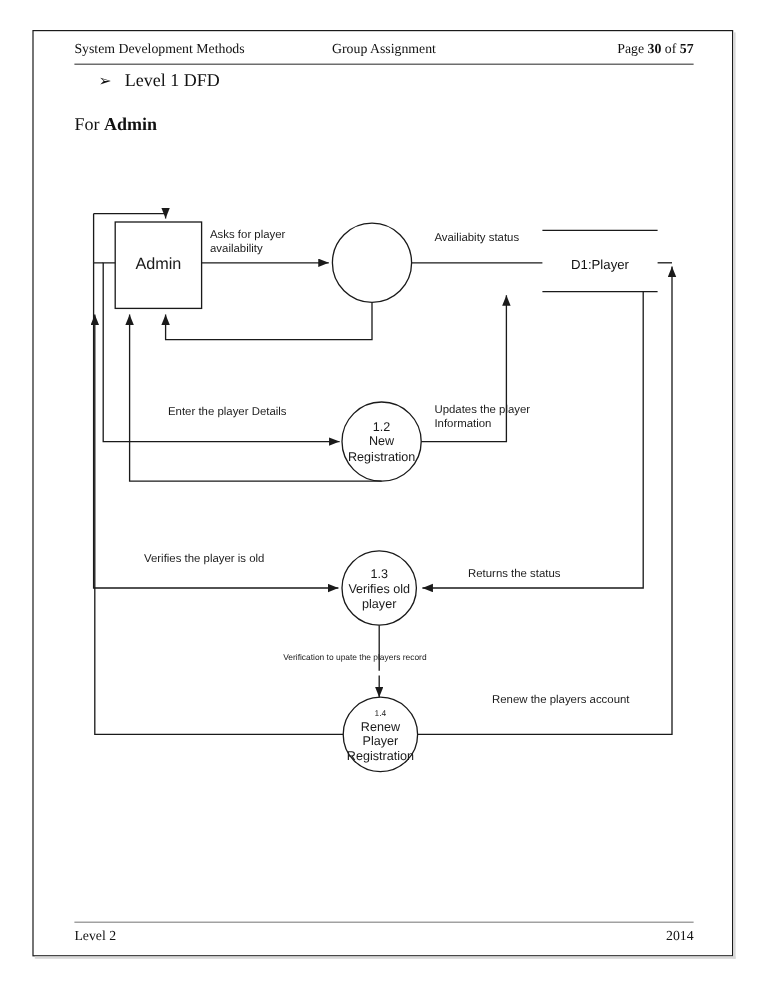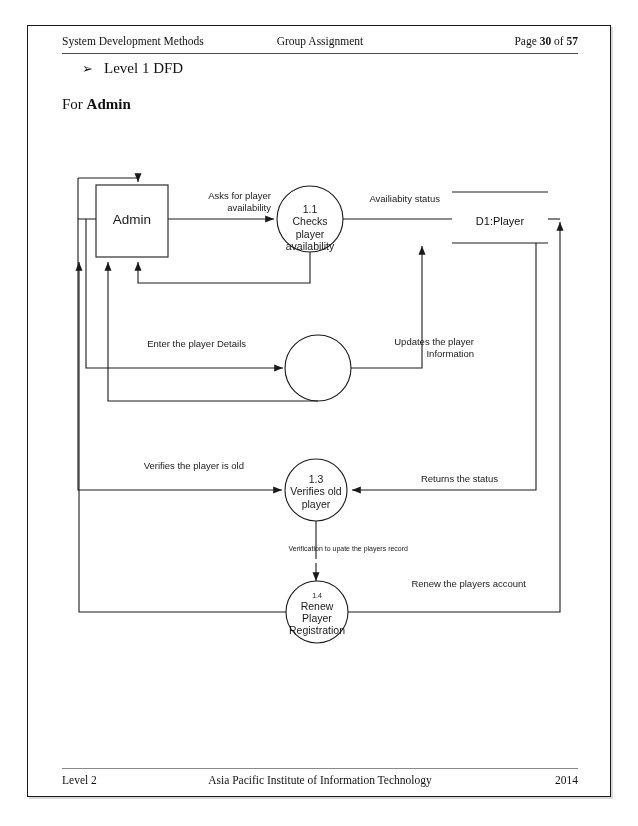--- a/index.html
+++ b/index.html
@@ -47,21 +47,21 @@
   .p11{left:277px;top:203px;width:66px;}
   .p12{left:285px;top:350px;width:66px;}
   .p13{left:285px;top:473px;width:62px;}
   .p14{left:285px;top:592px;width:64px;}
   .p14 .num{font-size:7px;display:block;line-height:1.1;}
 
   .ds-label{left:455px;top:215px;width:90px;font-size:11px;
     font-family:"Liberation Sans",sans-serif;text-align:center;position:absolute;}
 
   .flow{position:absolute;font-family:"Liberation Sans",sans-serif;
-    font-size:9.5px;color:#1a1a1a;text-align:right;line-height:1.25;}
+    font-size:9.5px;color:#1a1a1a;text-align:left;line-height:1.25;}
   .f-asks{left:175px;top:190px;width:96px;}
   .f-returns{left:160px;top:253px;width:122px;}
   .f-avail{left:362px;top:193px;width:78px;}
   .f-enter{left:140px;top:338px;width:106px;}
   .f-regconf{left:150px;top:377px;width:100px;}
   .f-updates{left:362px;top:336px;width:112px;}
   .f-verifies{left:120px;top:460px;width:124px;}
   .f-retstatus{left:390px;top:473px;width:108px;}
   .f-verif{left:236px;top:545px;width:172px;font-size:7px;}
   .f-renewal{left:110px;top:574px;width:108px;}
@@ -135,25 +135,25 @@
         <path d="M348,612 L560,612 L560,222" marker-end="url(#ah)"></path>
 
         <path d="M78,178 L138,178 L138,182" marker-end="url(#ah)"></path>
         <line x1="78" y1="178" x2="78" y2="219"></line>
 
       </g>
     </svg>
 
     <div class="node-label admin-label">Admin</div>
 
-    <div class="node-label proc p11">
-      <span>1.1</span><br>
-      <span>Checks player availability</span>
+
+    <div class="node-label proc p12">
+      <span>1.2</span><br>
+      <span>New Registration</span>
     </div>
-
 
     <div class="node-label proc p13">
       <span>1.3</span><br>
       <span>Verifies old player</span>
     </div>
 
     <div class="node-label proc p14">
       <span class="num">1.4</span>
       <span>Renew Player Registration</span>
     </div>
@@ -167,17 +167,16 @@
     <div class="flow f-verifies">Verifies the player is old</div>
     <div class="flow f-retstatus">Returns the status</div>
     <div class="flow f-verif">Verification to upate the players record</div>
     <div class="flow f-renewacct">Renew the players account</div>
 
   </div>
 
   <div class="ftr-rule"></div>
   <div class="ftr">
     <span class="l">Level 2</span>
-    <span class="c">Asia Pacific Institute of Information Technology</span>
     <span class="r">2014</span>
   </div>
 
 </div>
 
 </body></html>

